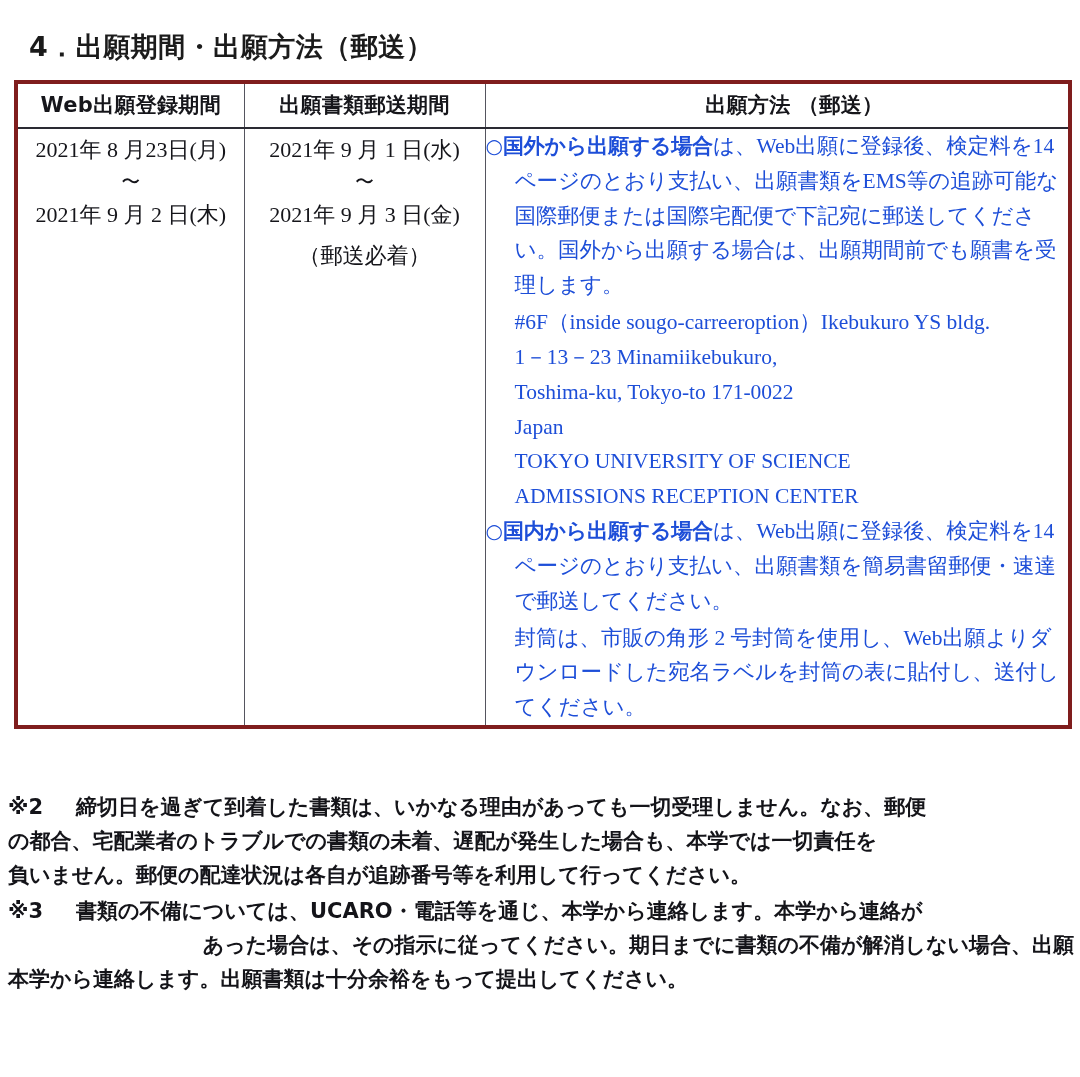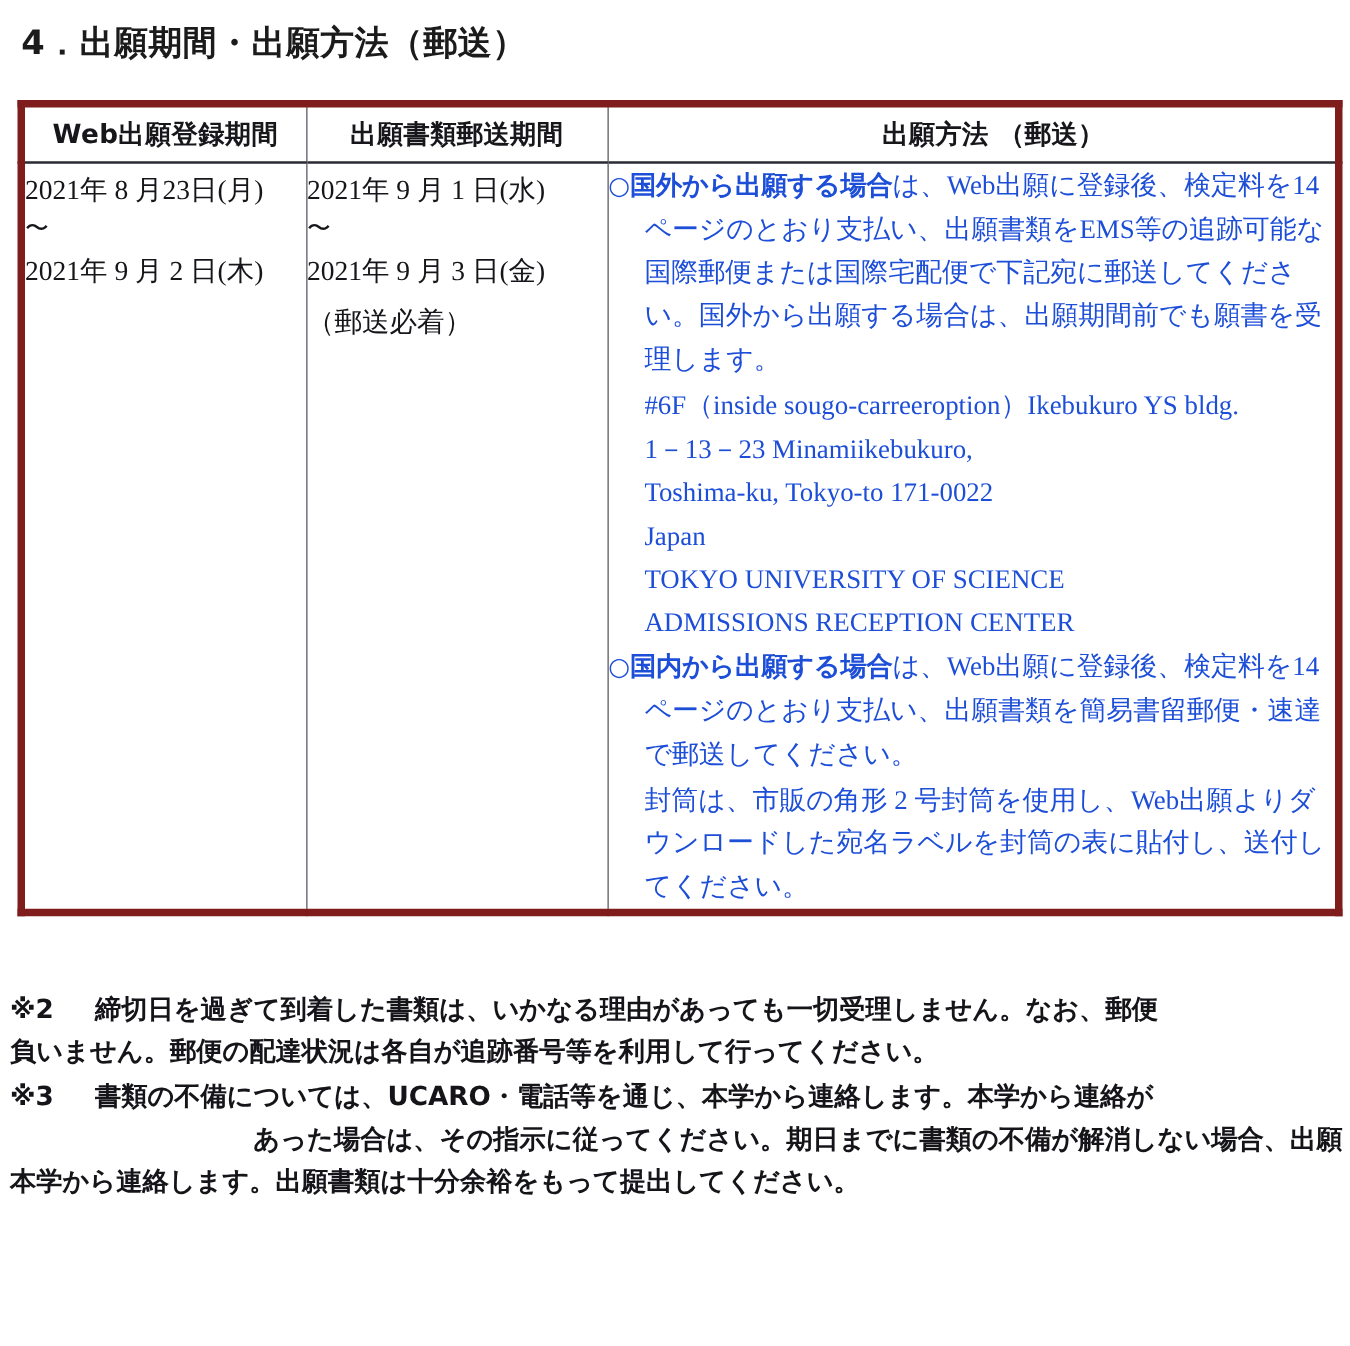--- a/index.html
+++ b/index.html
@@ -13,21 +13,21 @@
     font-family: "Liberation Serif", "DejaVu Serif", serif;
     color: #1a1a1a;
     position: relative;
     overflow: hidden;
   }
 
   .page {
     width: 1080px;
     height: 1077px;
     box-sizing: border-box;
-    padding: 4px;
+    padding: 16px;
     position: relative;
   }
 
   
   .doc-heading {
     font-family: "DejaVu Sans", "Liberation Sans", sans-serif;
     font-weight: 700;
     font-size: 27px;
     letter-spacing: 0.5px;
     color: #1b1b1b;
@@ -41,21 +41,21 @@
   .table-wrap {
     position: absolute;
     left: 14px;
     top: 80px;
     width: 1054px;
   }
   table.schedule {
     border-collapse: collapse;
     table-layout: fixed;
     width: 1054px;
-    border: 6px solid #7f1d1d;
+    border: 4px solid #7f1d1d;
   }
   table.schedule th,
   table.schedule td {
     border: 1px solid #55555f;
     vertical-align: top;
     padding: 0;
   }
   table.schedule th {
     border-bottom: 2px solid #2a2a33;
   }
@@ -69,21 +69,21 @@
     font-size: 21px;
     text-align: center;
     padding: 7px 0 8px 0;
     color: #16161b;
     white-space: nowrap;
     letter-spacing: 0.3px;
   }
   .th-inner.wide { font-size: 21px; margin-left: 35px; }
 
   .date-cell {
-    text-align: left;
+    text-align: center;
     vertical-align: middle;
     font-size: 22px;
     line-height: 1.9;
     color: #15151a;
     padding: 0 4px;
     font-family: "Liberation Serif", "DejaVu Serif", serif;
   }
   .date-cell .dline { display: block; white-space: nowrap; }
   .date-cell .tilde {
     display: block;
@@ -218,20 +218,21 @@
       </tbody>
     </table>
   </div>
 
   <div class="notes">
 
 
     <div class="note">
       <span class="note-lines">
         <span class="note-line"><span class="marker">※2</span><span>締切日を過ぎて到着した書類は、いかなる理由があっても一切受理しません。なお、郵便</span></span>
+        <span class="note-line ind">の都合、宅配業者のトラブルでの書類の未着、遅配が発生した場合も、本学では一切責任を</span>
         <span class="note-line ind">負いません。郵便の配達状況は各自が追跡番号等を利用して行ってください。</span>
       </span>
     </div>
 
     <div class="note">
       <span class="note-lines">
         <span class="note-line"><span class="marker">※3</span><span>書類の不備については、UCARO・電話等を通じ、本学から連絡します。本学から連絡が</span></span>
         <span class="note-line ind3">あった場合は、その指示に従ってください。期日までに書類の不備が解消しない場合、出願</span>
         <span class="note-line ind">本学から連絡します。出願書類は十分余裕をもって提出してください。</span>
       </span>

